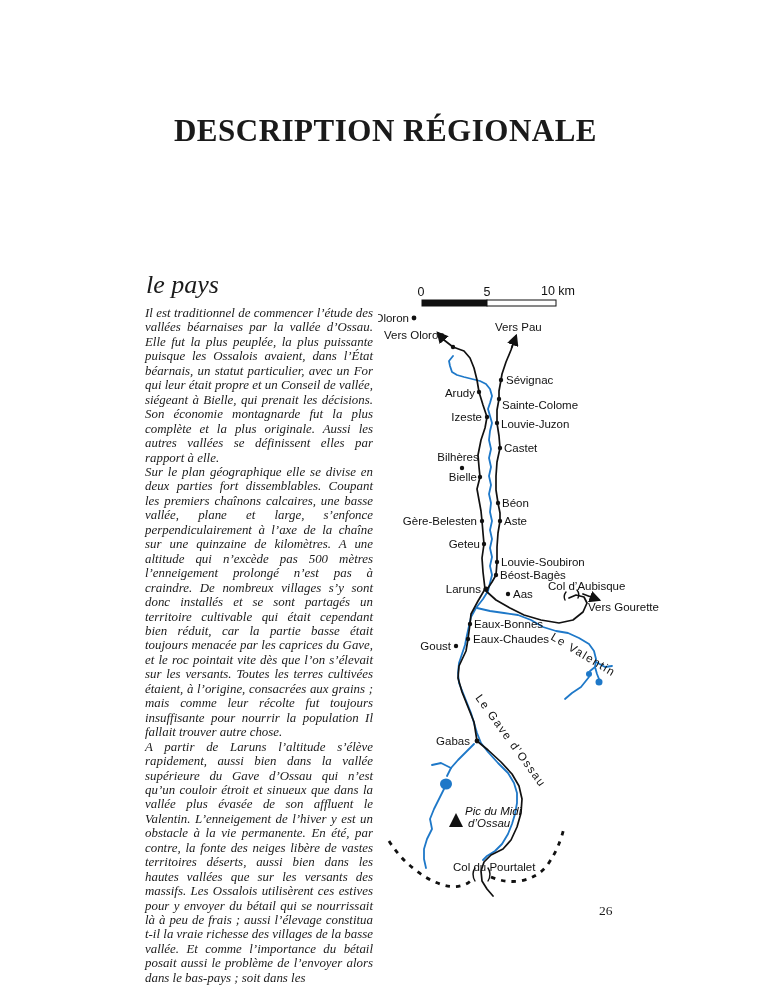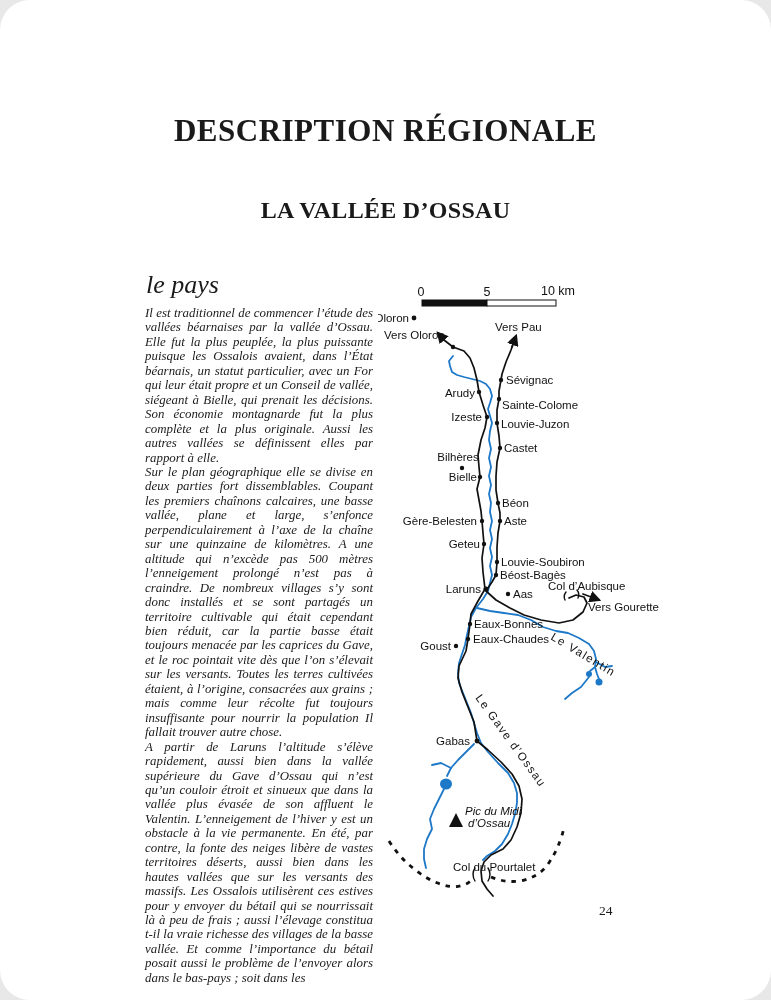--- a/index.html
+++ b/index.html
@@ -1,19 +1,19 @@
 <!DOCTYPE html>
 <html><head>
 <meta charset="utf-8">
 <style>
   html,body{margin:0;padding:0;background:#e8e8e8;}
   .page{
     position:relative;width:771px;height:1000px;margin:0 auto;
     background:#ffffff;overflow:hidden;
-    font-family:"Liberation Serif", serif;color:#1a1a1a;border-radius:30px;
+    font-family:"Liberation Serif", serif;color:#1a1a1a;
   }
   .title{
     position:absolute;left:0;top:113px;width:100%;
     text-align:center;font-size:31px;font-weight:bold;letter-spacing:0.5px;margin:0;
   }
   .subtitle{
     position:absolute;left:0;top:197px;width:100%;
     text-align:center;font-size:24px;font-weight:bold;letter-spacing:0.3px;margin:0;
   }
   .section-heading{
@@ -36,21 +36,20 @@
   .border-dash{fill:none;stroke:#111;stroke-width:2.8;stroke-dasharray:4.5 6;stroke-linecap:butt;}
   .pass{fill:none;stroke:#111;stroke-width:1.4;stroke-linecap:round;}
   .page-number{position:absolute;left:599px;top:903px;font-size:13.5px;}
 </style>
 </head>
 <body>
 
 <div class="page">
 
   <h1 class="title">DESCRIPTION RÉGIONALE</h1>
-  <h2 class="subtitle">LA VALLÉE D’OSSAU</h2>
   <h3 class="section-heading">le pays</h3>
 
   <div class="text-col">
     <p>Il est traditionnel de commencer l’étude des vallées béarnaises par la vallée d’Ossau. Elle fut la plus peuplée, la plus puissante puisque les Ossalois avaient, dans l’État béarnais, un statut particulier, avec un For qui leur était propre et un Conseil de vallée, siégeant à Bielle, qui prenait les décisions. Son économie montagnarde fut la plus complète et la plus originale. Aussi les autres vallées se définissent elles par rapport à elle.</p>
     <p>Sur le plan géographique elle se divise en deux parties fort dissemblables. Coupant les premiers chaînons calcaires, une basse vallée, plane et large, s’enfonce perpendiculairement à l’axe de la chaîne sur une quinzaine de kilomètres. A une altitude qui n’excède pas 500 mètres l’enneigement prolongé n’est pas à craindre. De nombreux villages s’y sont donc installés et se sont partagés un territoire cultivable qui était cependant bien réduit, car la partie basse était toujours menacée par les caprices du Gave, et le roc pointait vite dès que l’on s’élevait sur les versants. Toutes les terres cultivées étaient, à l’origine, consacrées aux grains ; mais comme leur récolte fut toujours insuffisante pour nourrir la population Il fallait trouver autre chose.</p>
     <p>A partir de Laruns l’altitude s’élève rapidement, aussi bien dans la vallée supérieure du Gave d’Ossau qui n’est qu’un couloir étroit et sinueux que dans la vallée plus évasée de son affluent le Valentin. L’enneigement de l’hiver y est un obstacle à la vie permanente. En été, par contre, la fonte des neiges libère de vastes territoires déserts, aussi bien dans les hautes vallées que sur les versants des massifs. Les Ossalois utilisèrent ces estives pour y envoyer du bétail qui se nourrissait là à peu de frais ; aussi l’élevage constitua t-il la vraie richesse des villages de la basse vallée. Et comme l’importance du bétail posait aussi le problème de l’envoyer alors dans le bas-pays ; soit dans les</p>
   </div>
 
   <svg class="map" width="292" height="630" viewBox="378 276 292 630" xmlns="http://www.w3.org/2000/svg">
     <defs>
@@ -149,14 +148,14 @@
     <text x="473" y="643">Eaux-Chaudes</text>
     <text x="451" y="650" text-anchor="end">Goust</text>
     <text x="470" y="745" text-anchor="end">Gabas</text>
     <text class="riverlabel" transform="translate(550,639) rotate(31)" fill="#1e78c8">Le Valentin</text>
     <text class="riverlabel" transform="translate(475,698) rotate(54)">Le Gave d’Ossau</text>
     <text class="peaklabel" x="465" y="815">Pic du Midi</text>
     <text class="peaklabel" x="468" y="827">d’Ossau</text>
     <text x="453" y="871">Col du Pourtalet</text>
   </svg>
 
-  <div class="page-number">24</div>
+  <div class="page-number">26</div>
 </div>
 
 </body></html>

